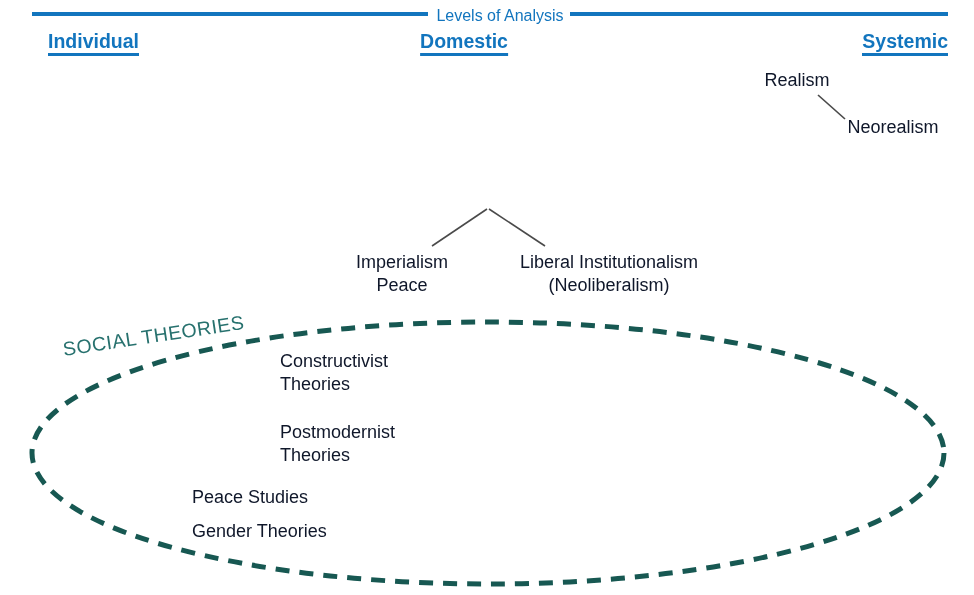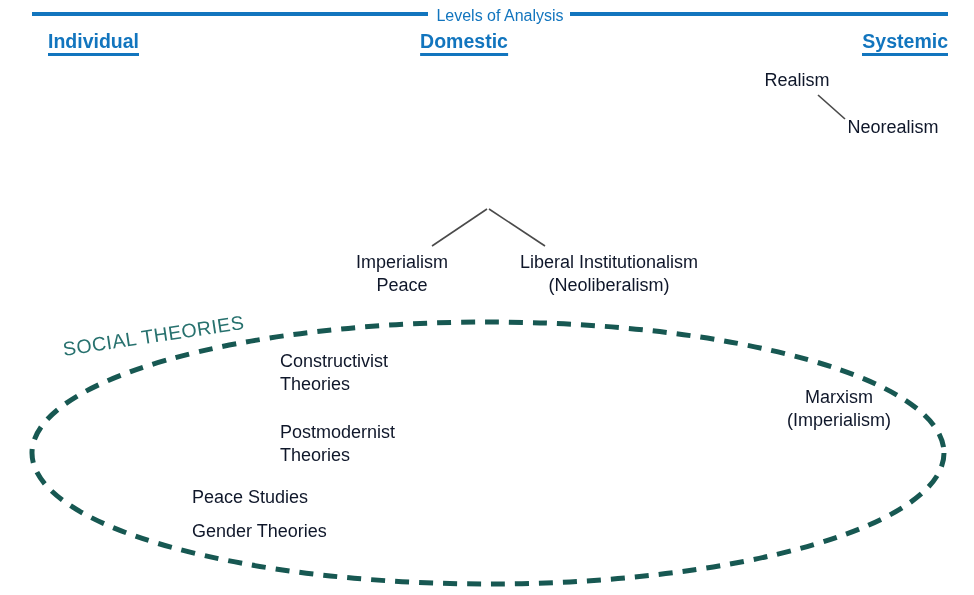--- a/index.html
+++ b/index.html
@@ -95,18 +95,14 @@
     <div>Constructivist</div>
     <div>Theories</div>
   </div>
   <div class="label" style="left:280px; top:421px">
     <div>Postmodernist</div>
     <div>Theories</div>
   </div>
   <div class="label" style="left:192px; top:486px">Peace Studies</div>
   <div class="label" style="left:192px; top:520px">Gender Theories</div>
 
-  <div class="label centered" style="left:839px; top:386px">
-    <div>Marxism</div>
-    <div>(Imperialism)</div>
-  </div>
 
 </div>
 
 </body></html>

